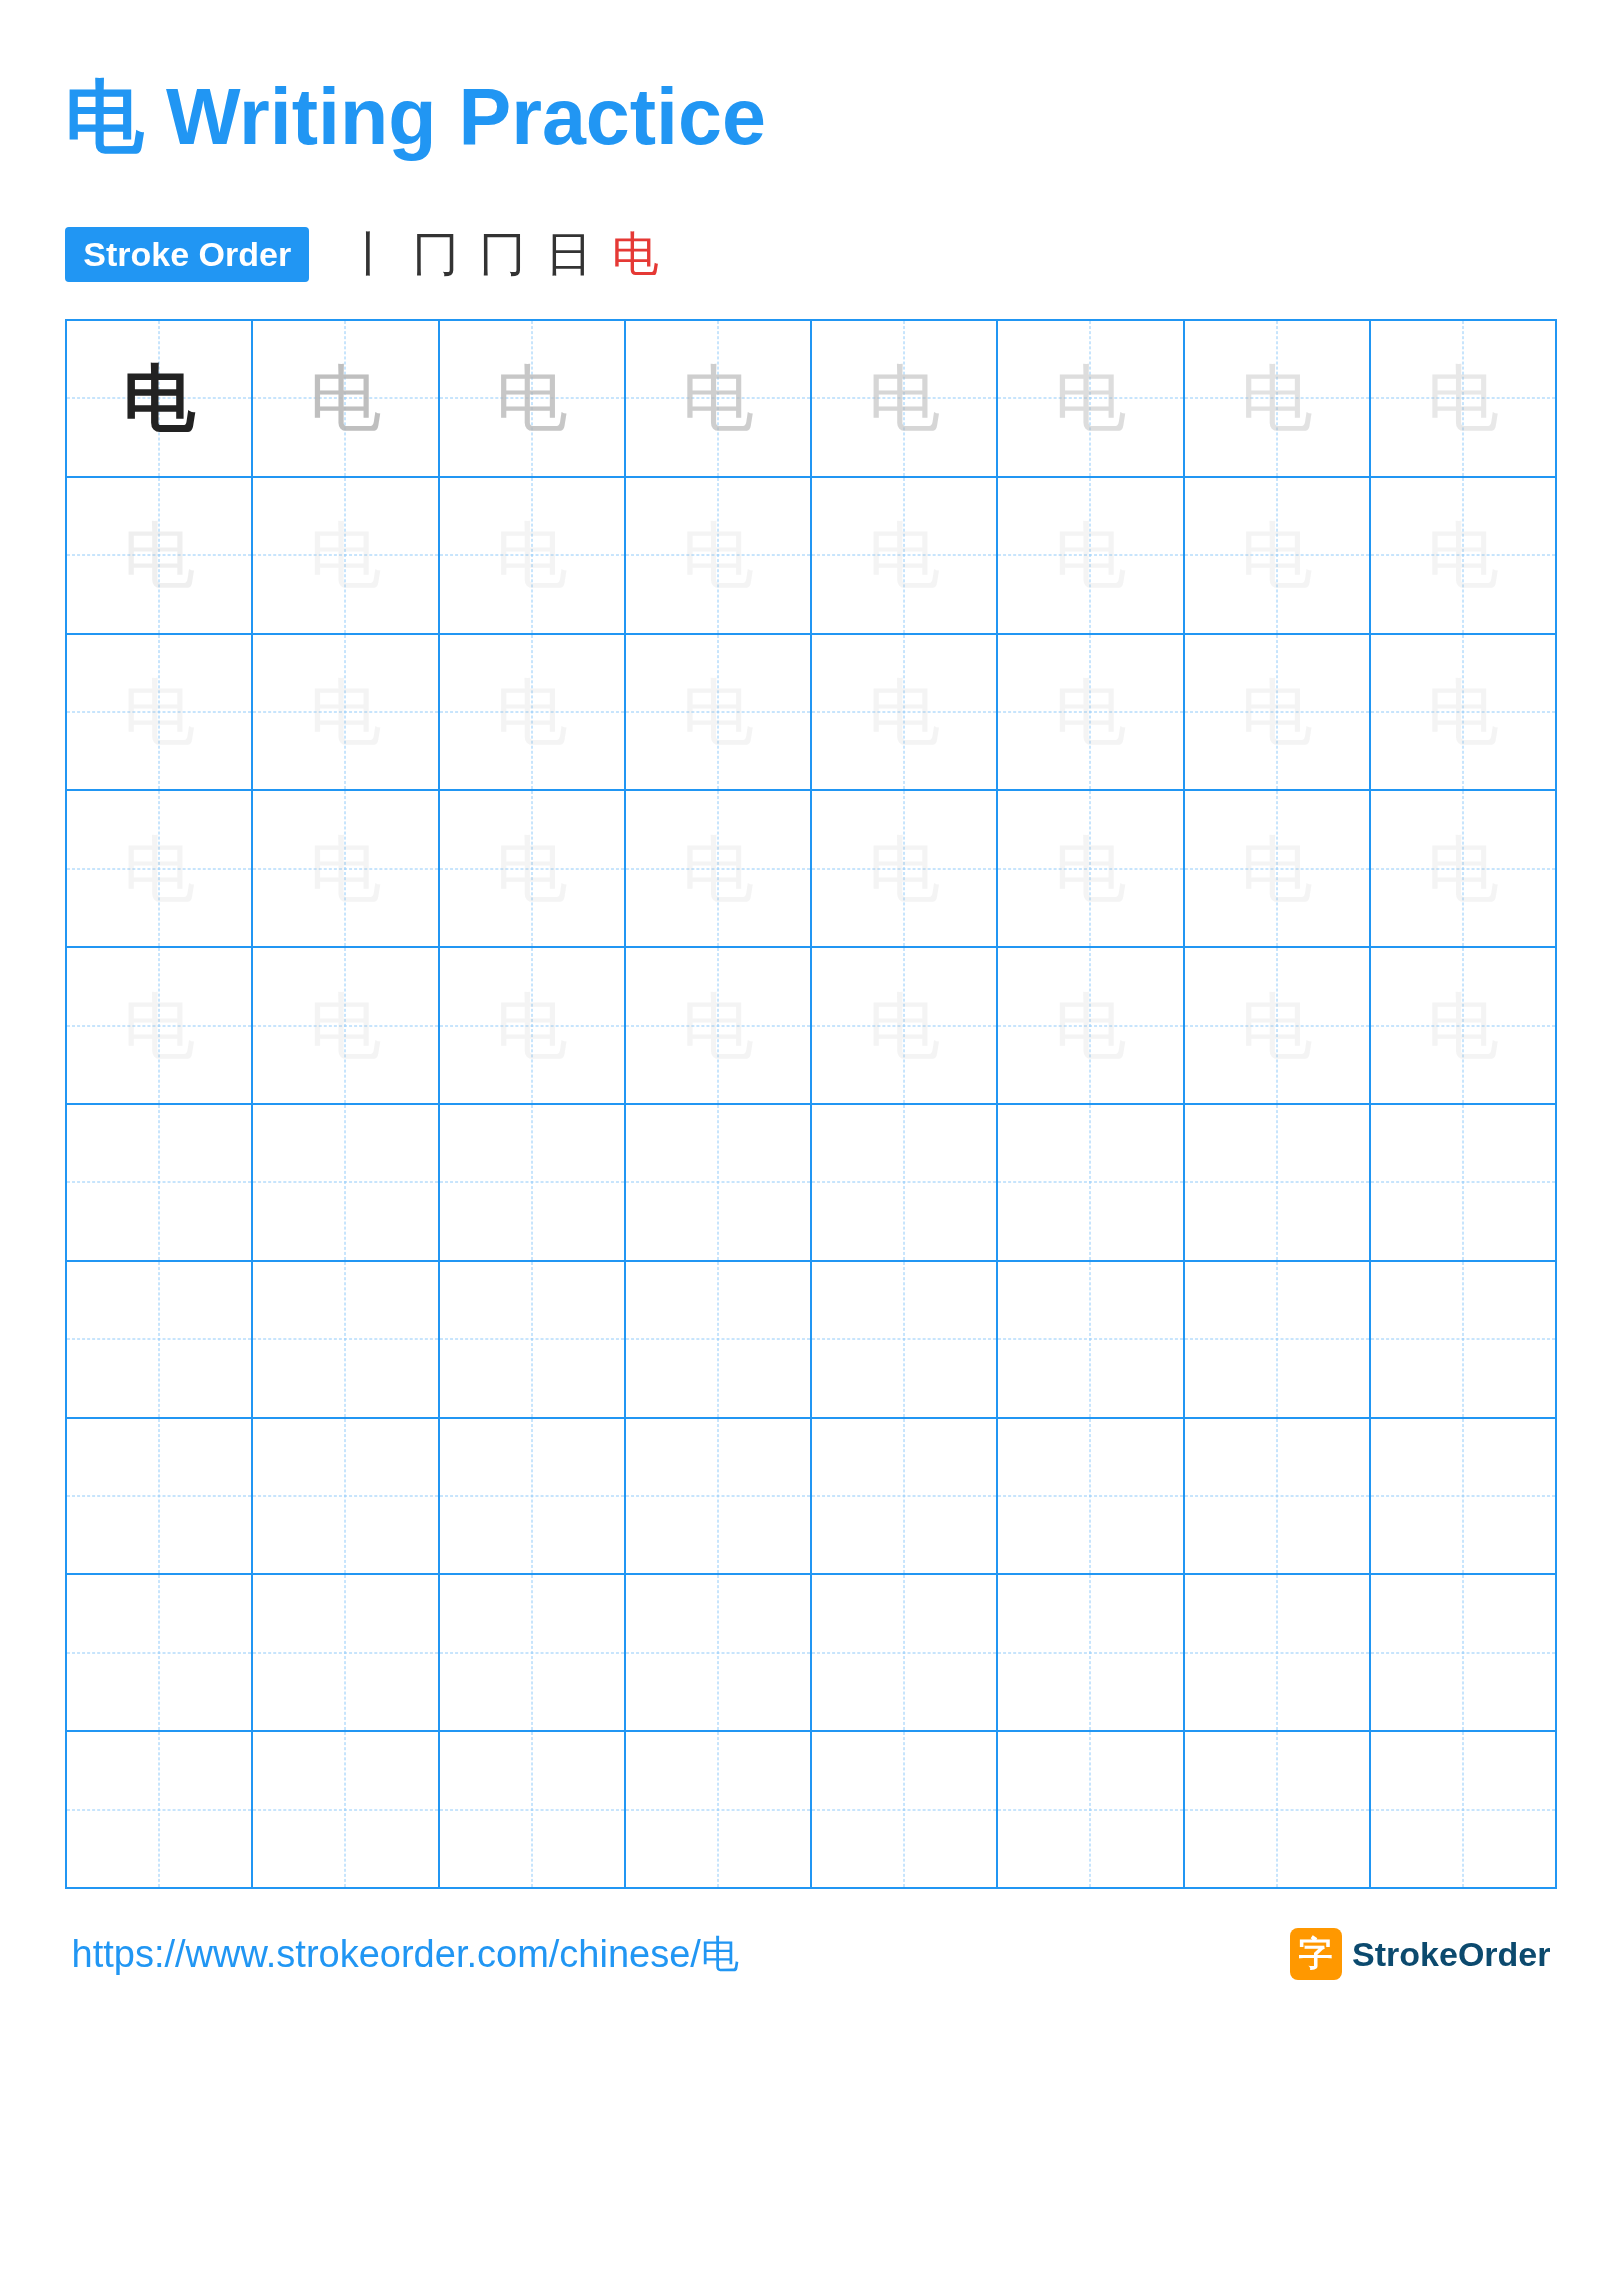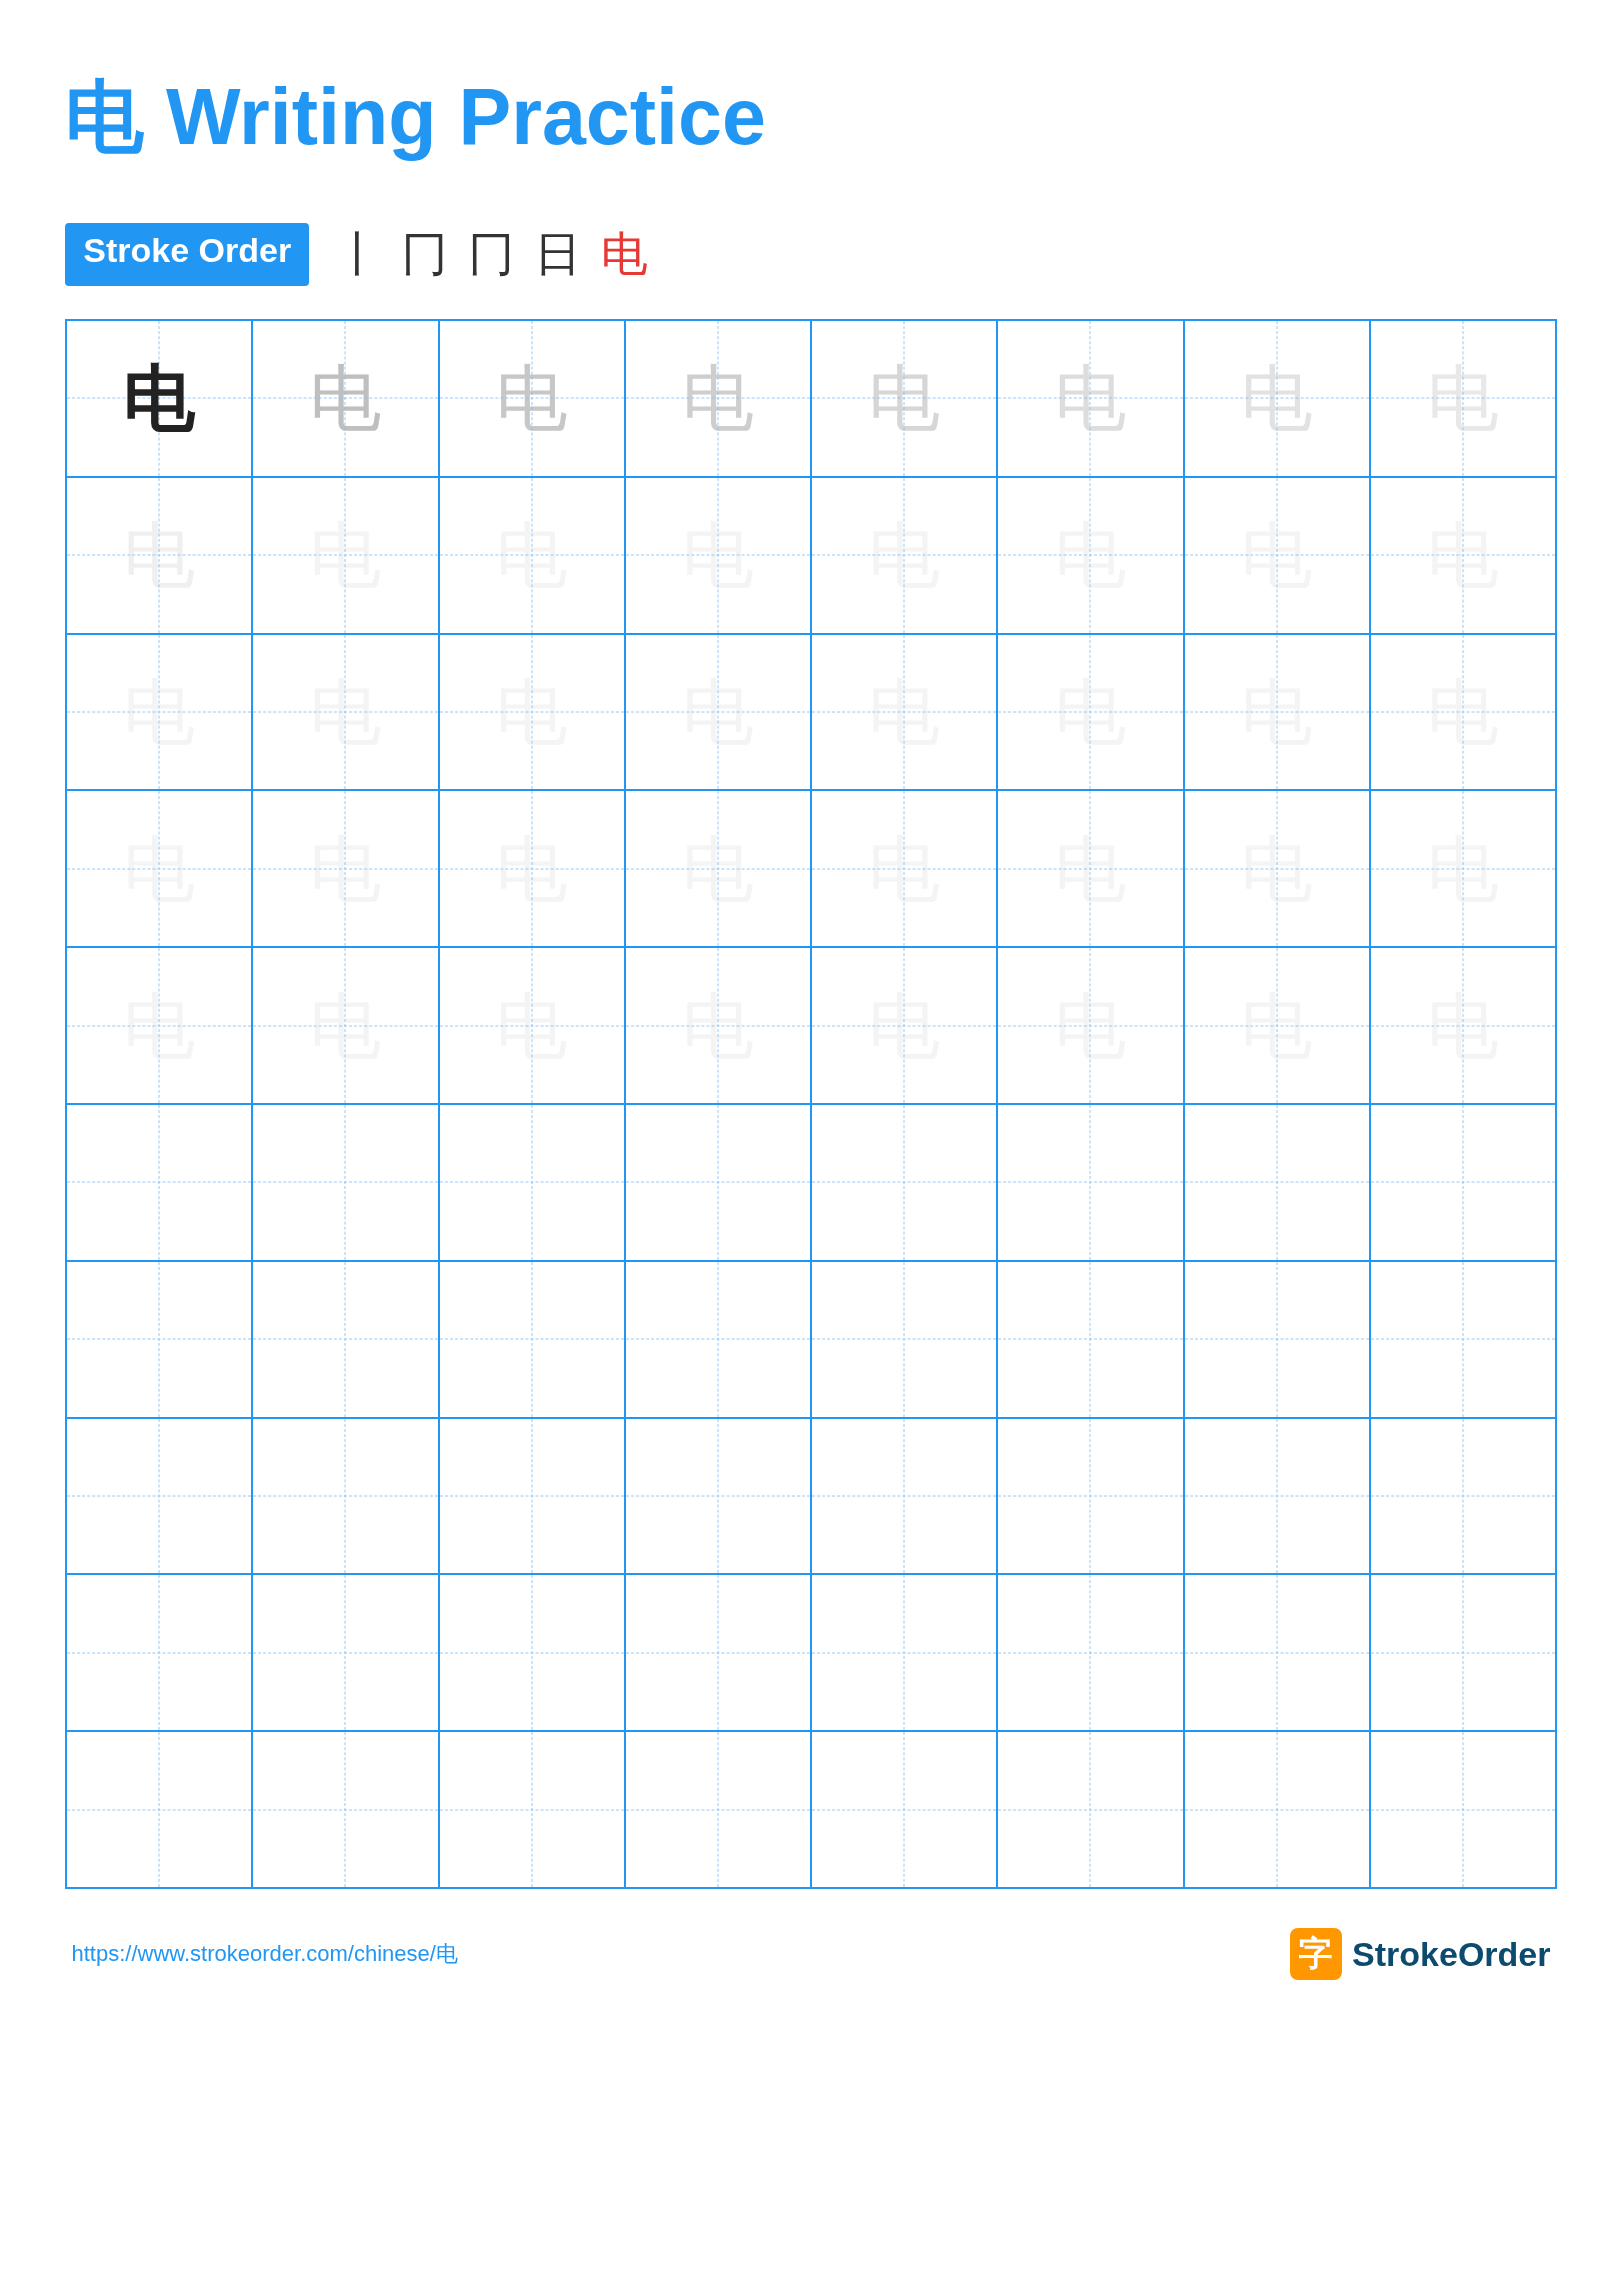--- a/index.html
+++ b/index.html
@@ -17,22 +17,23 @@
       text-align: left;
       font-size: 79px;
       font-weight: bold;
       color: #2196F3;
       margin-bottom: 52px;
       margin-top: 26px;
     }
 
     .stroke-order-section {
       display: flex;
+      align-items: center;
       margin-bottom: 33px;
-      gap: 25px;
+      gap: 36px;
     }
 
     .stroke-order-badge {
       background-color: #2196F3;
       color: white;
       font-size: 34px;
       font-weight: bold;
       padding: 7.9px 18.3px;
       border-radius: 3.9px;
     }
@@ -119,21 +120,21 @@
     .footer {
       display: flex;
       justify-content: space-between;
       align-items: center;
       margin-top: 39px;
       padding: 0 6.5px;
     }
 
     .footer-url {
       color: #2196F3;
-      font-size: 22px;
+      font-size: 38px;
       text-decoration: none;
     }
 
     .footer-brand {
       display: flex;
       align-items: center;
       gap: 10.5px;
     }
 
     .footer-brand-icon {

